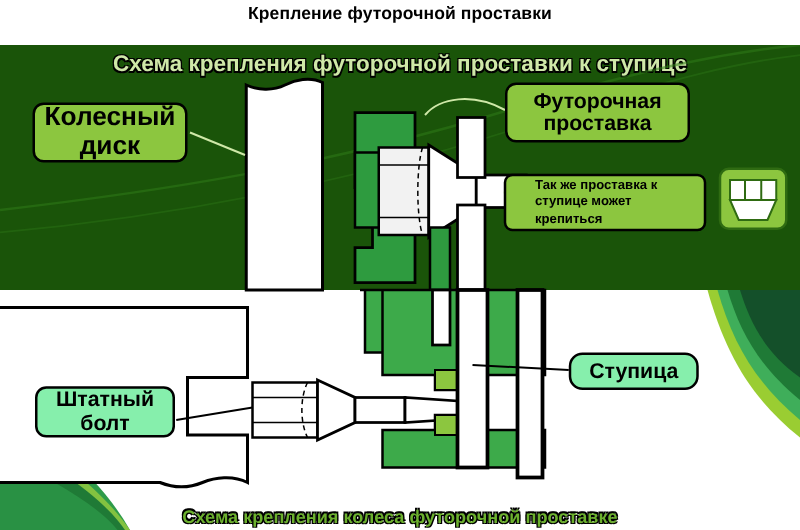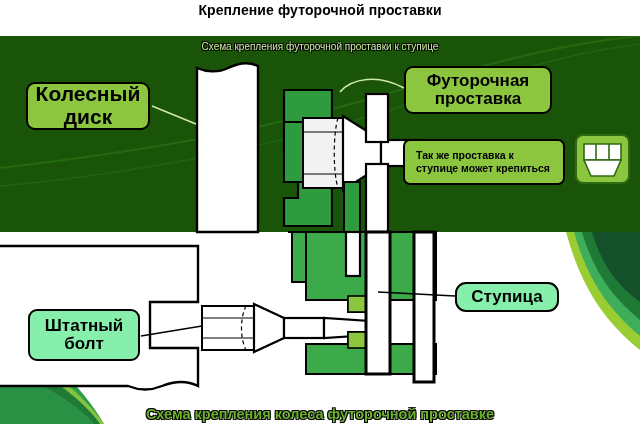--- a/index.html
+++ b/index.html
@@ -41,22 +41,22 @@
     height: 196px;
     background: #1a5409;
     overflow: hidden;
   }
   .panel-caption {
     position: absolute;
     left: 0;
     top: 5px;
     width: 640px;
     text-align: center;
-    font-size: 10px;
-    font-weight: normal;
+    font-size: 18px;
+    font-weight: bold;
     color: #cfe8a8;
     text-shadow: 1px 1px 0 #000, -1px 1px 0 #000, 1px -1px 0 #000, -1px -1px 0 #000;
     white-space: nowrap;
   }
 
   
   .white-area {
     position: absolute;
     left: 0;
     top: 232px;
@@ -106,24 +106,24 @@
     left: 404px; top: 66px; width: 148px; height: 48px;
     font-size: 17px;
   }
   .cb-note {
     left: 403px; top: 139px; width: 162px; height: 46px;
     font-size: 10.5px;
     text-align: left;
     justify-content: flex-start;
     line-height: 1.25;
     border-radius: 7px;
-    padding: 2px 11px;
+    padding: 2px 23px;
   }
   .cb-bolt {
-    left: 28px; top: 309px; width: 112px; height: 52px;
+    left: 28px; top: 309px; width: 112px; height: 41px;
     font-size: 17px;
   }
   .cb-hub {
     left: 455px; top: 282px; width: 104px; height: 30px;
     font-size: 17px;
     border-radius: 11px;
   }
 
   
   .nut-icon-box {

